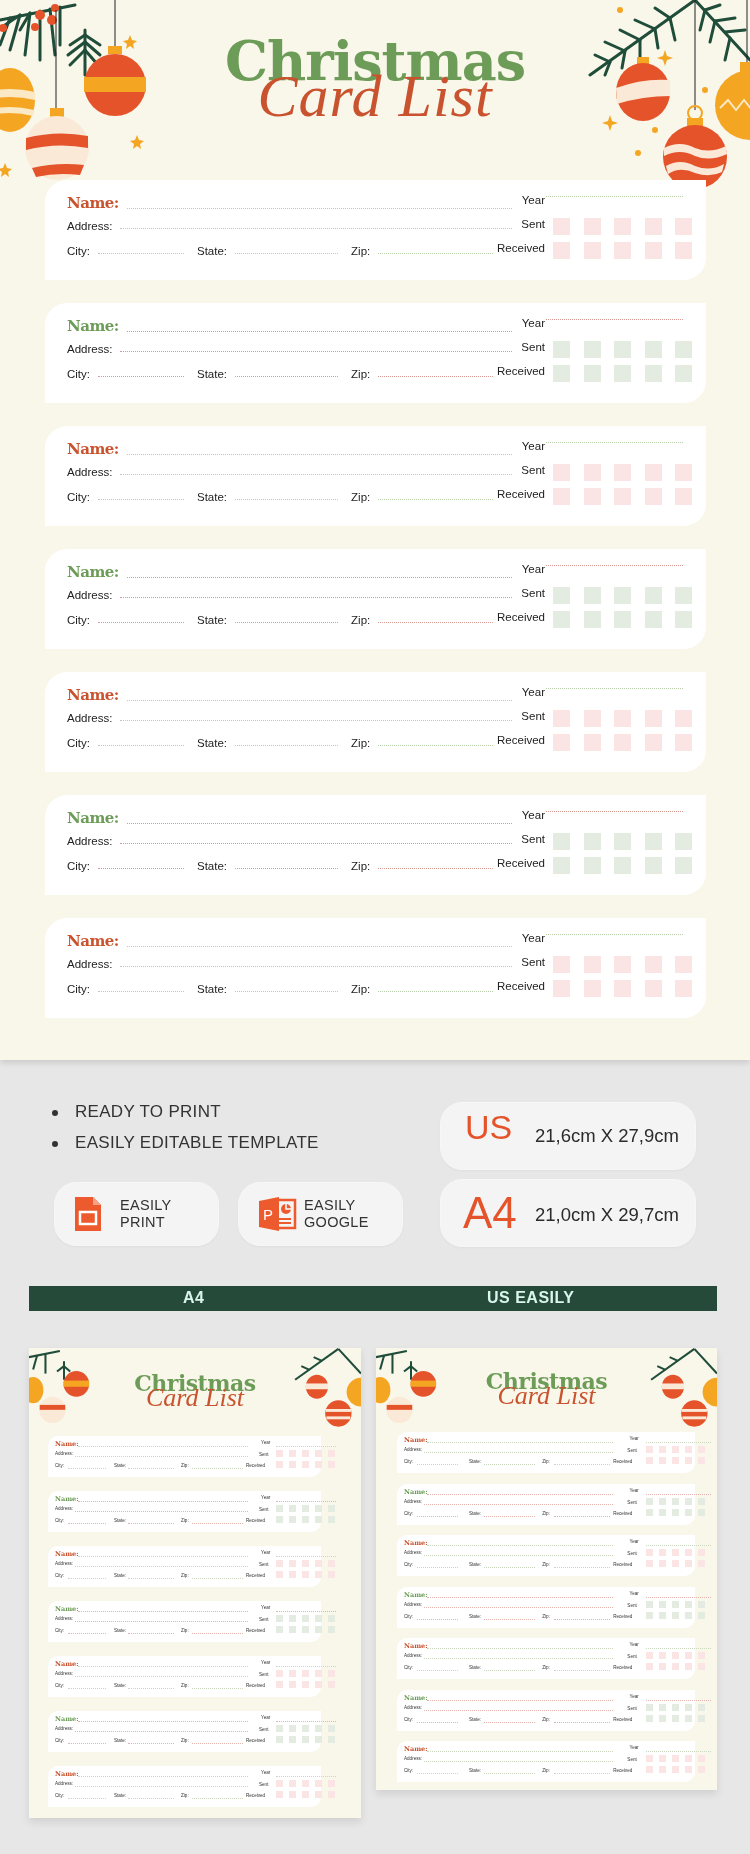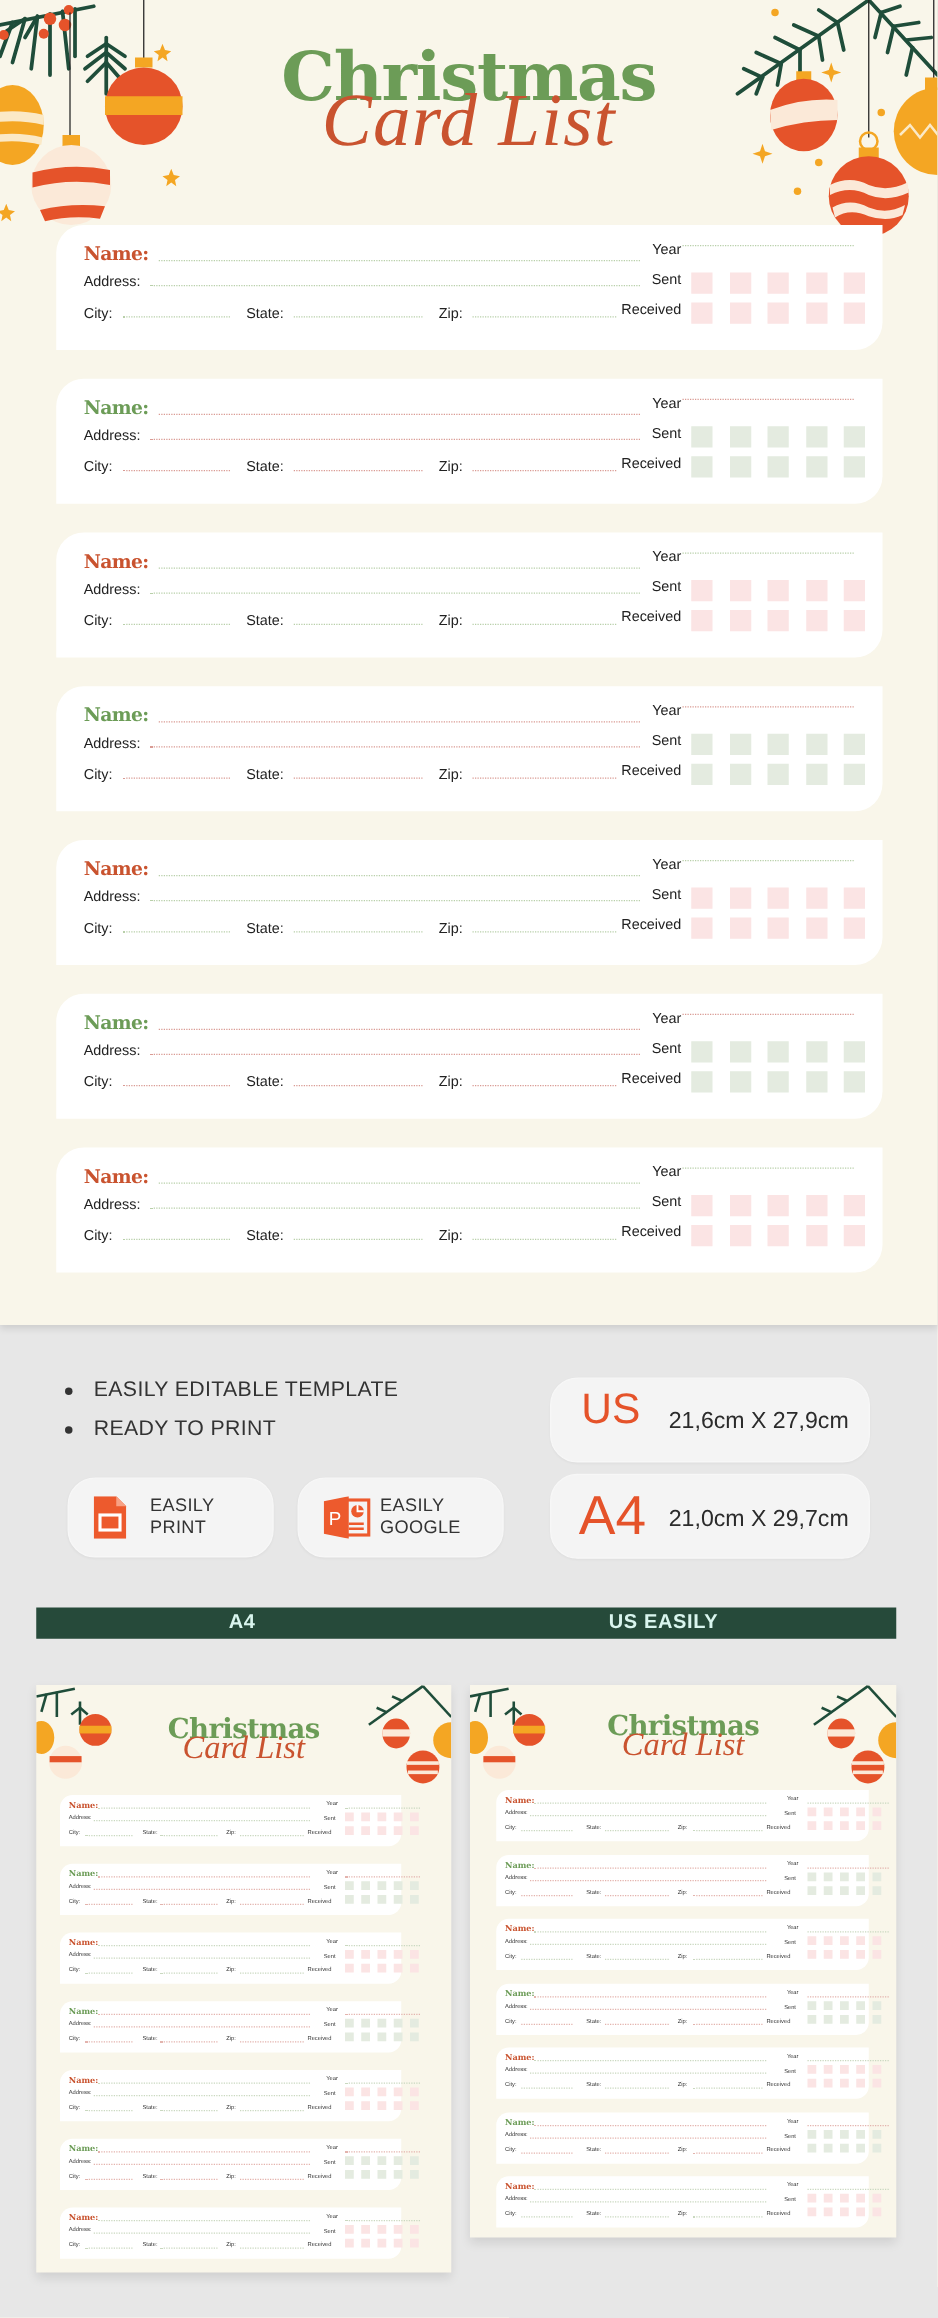--- a/index.html
+++ b/index.html
@@ -421,22 +421,22 @@
           <div class="box"></div>
           <div class="box"></div>
           <div class="box"></div>
           <div class="box"></div>
         </div>
       </div>
     </div>
 </div>
 
 <ul class="bullets">
+  <li>READY TO PRINT</li>
   <li>EASILY EDITABLE TEMPLATE</li>
-  <li>READY TO PRINT</li>
 </ul>
 
 <div class="pill app-pill" style="left:54px">
   <svg class="ico" width="26" height="34" viewBox="0 0 26 34">
     <path d="M0 0 H18 L26 8 V34 H0Z" fill="#ed5a2d"></path>
       <path d="M18 0 V8 H26Z" fill="#f8a184"></path>
     <rect x="5" y="15" width="16" height="12" fill="none" stroke="#fff" stroke-width="2.5"></rect>
   </svg>
   <div class="lbl">
     <div>EASILY</div>

